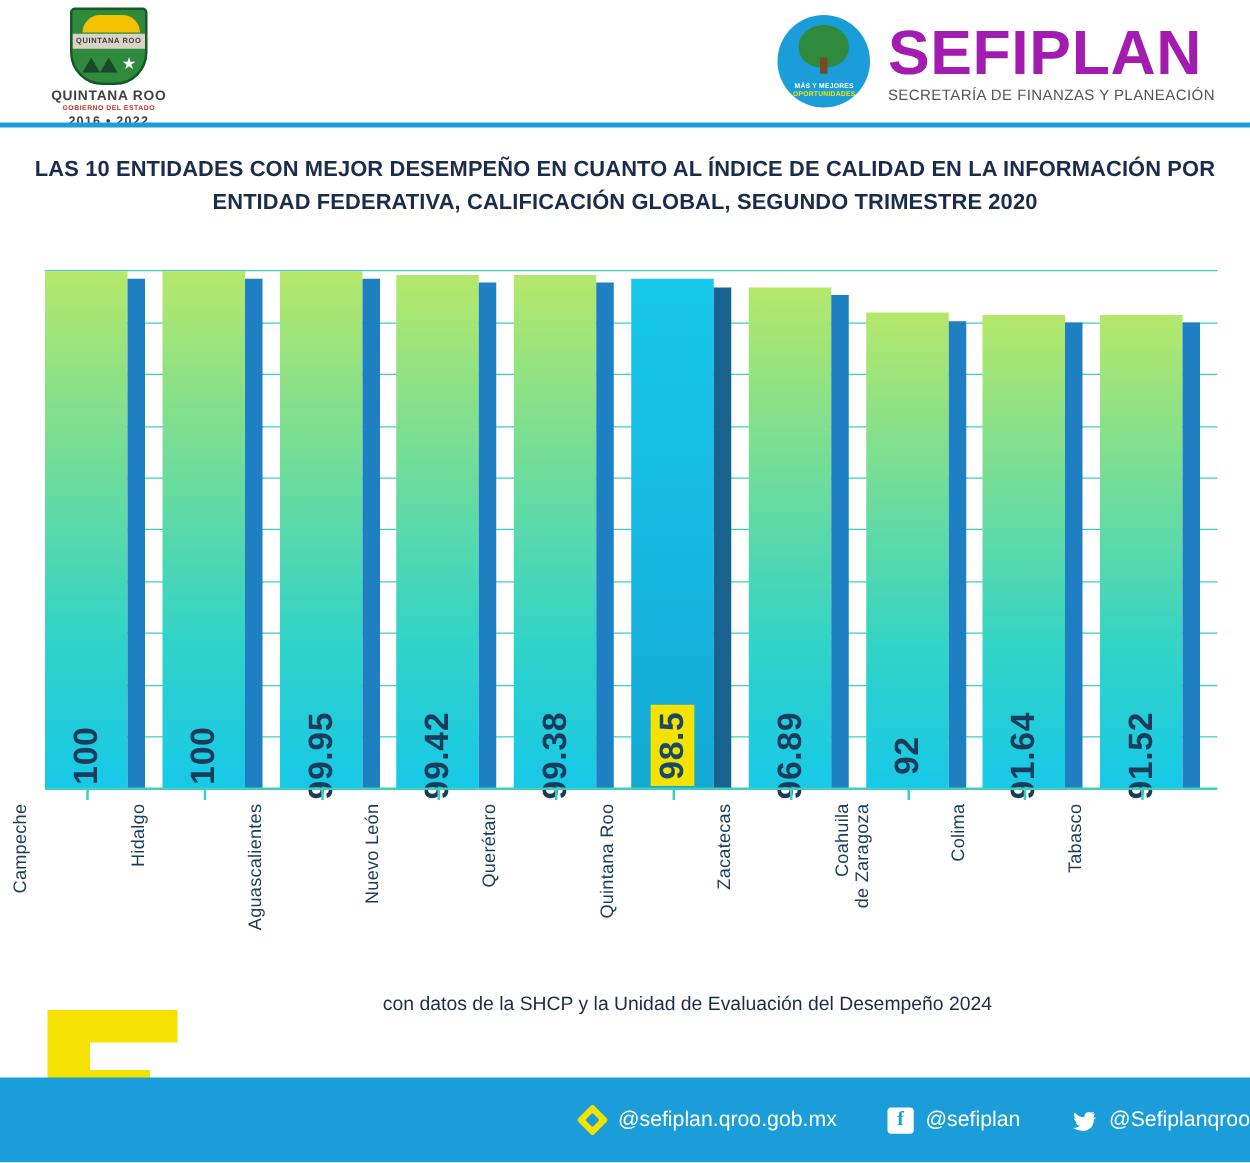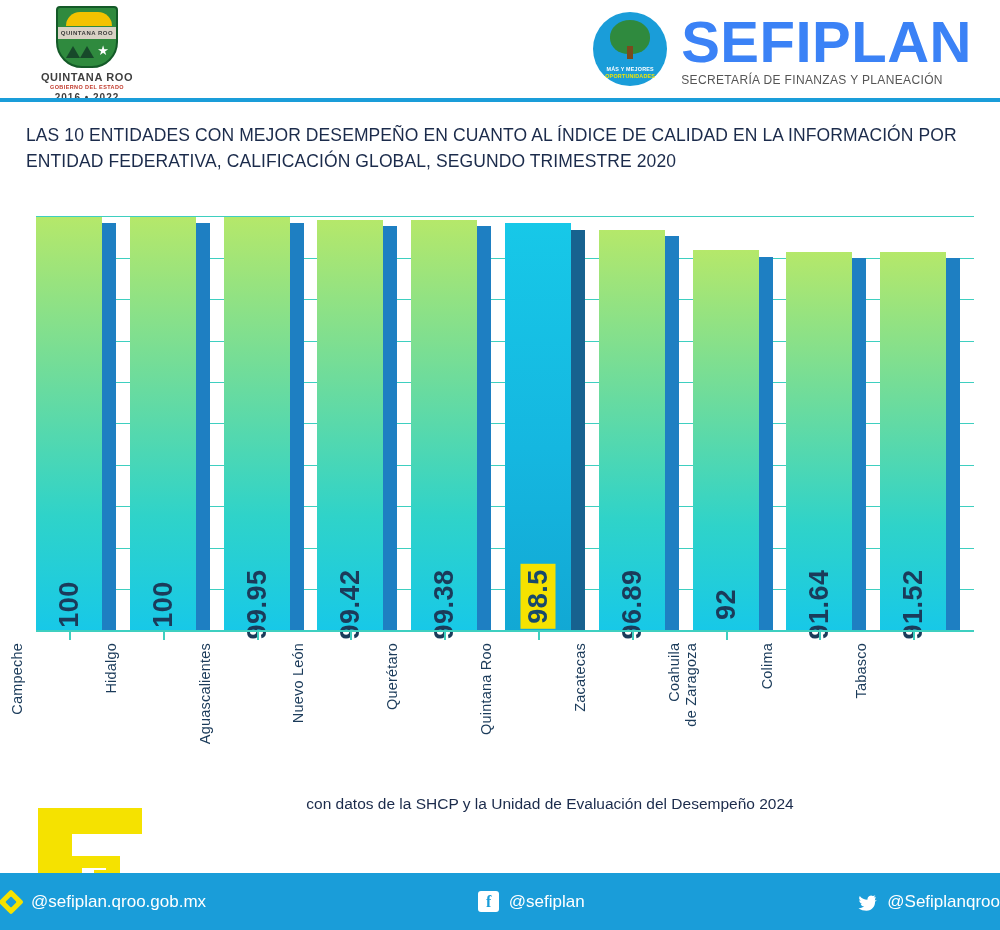--- a/index.html
+++ b/index.html
@@ -106,32 +106,33 @@
     position: absolute; left: 0; bottom: 6px;
     width: 74px; text-align: center;
     font-size: 5.4px; font-weight: bold; color: #fff;
     line-height: 7px; letter-spacing: .2px;
   }
   .sef-wave .y { color: #f2e600; }
   .sef-word {
     line-height: 1;
   }
   .sef-word .big {
-    font-size: 58px; font-weight: bold; color: #3b82f6; letter-spacing: .5px;
+    font-size: 50px; font-weight: bold; color: #a21caf; letter-spacing: .5px;
   }
   .sef-word .sub {
     font-size: 12px; font-weight: normal; color: #555; letter-spacing: .35px; margin-top: 3px;
   }
 
   
   .title {
     margin: 22px 26px 0 26px;
+    text-align: center;
     color: #1b2b4b;
     font-size: 17.5px;
-    font-weight: normal;
+    font-weight: bold;
     line-height: 1.5;
     letter-spacing: .1px;
   }
 
   
   .chart-wrap {
     position: relative;
     margin: 16px 0 0 0;
     height: 560px;
   }
@@ -246,25 +247,25 @@
     text-align: center;
     color: #1b2b4b;
     font-size: 15.5px;
     line-height: 1.6;
   }
 
   
   .footer {
     position: absolute;
     left: 0; right: 0; bottom: 0;
-    height: 57px;
+    height: 68px;
     background: #1a9dd9;
     display: flex;
     align-items: center;
-    justify-content: space-between;
+    justify-content: flex-end;
     gap: 40px;
   }
   .f-item {
     display: flex; align-items: center; gap: 9px;
     color: #fff; font-size: 17px;
   }
   .f-ico {
     display: inline-flex; align-items: center; justify-content: center;
     width: 22px; height: 22px;
     color: #fff;

